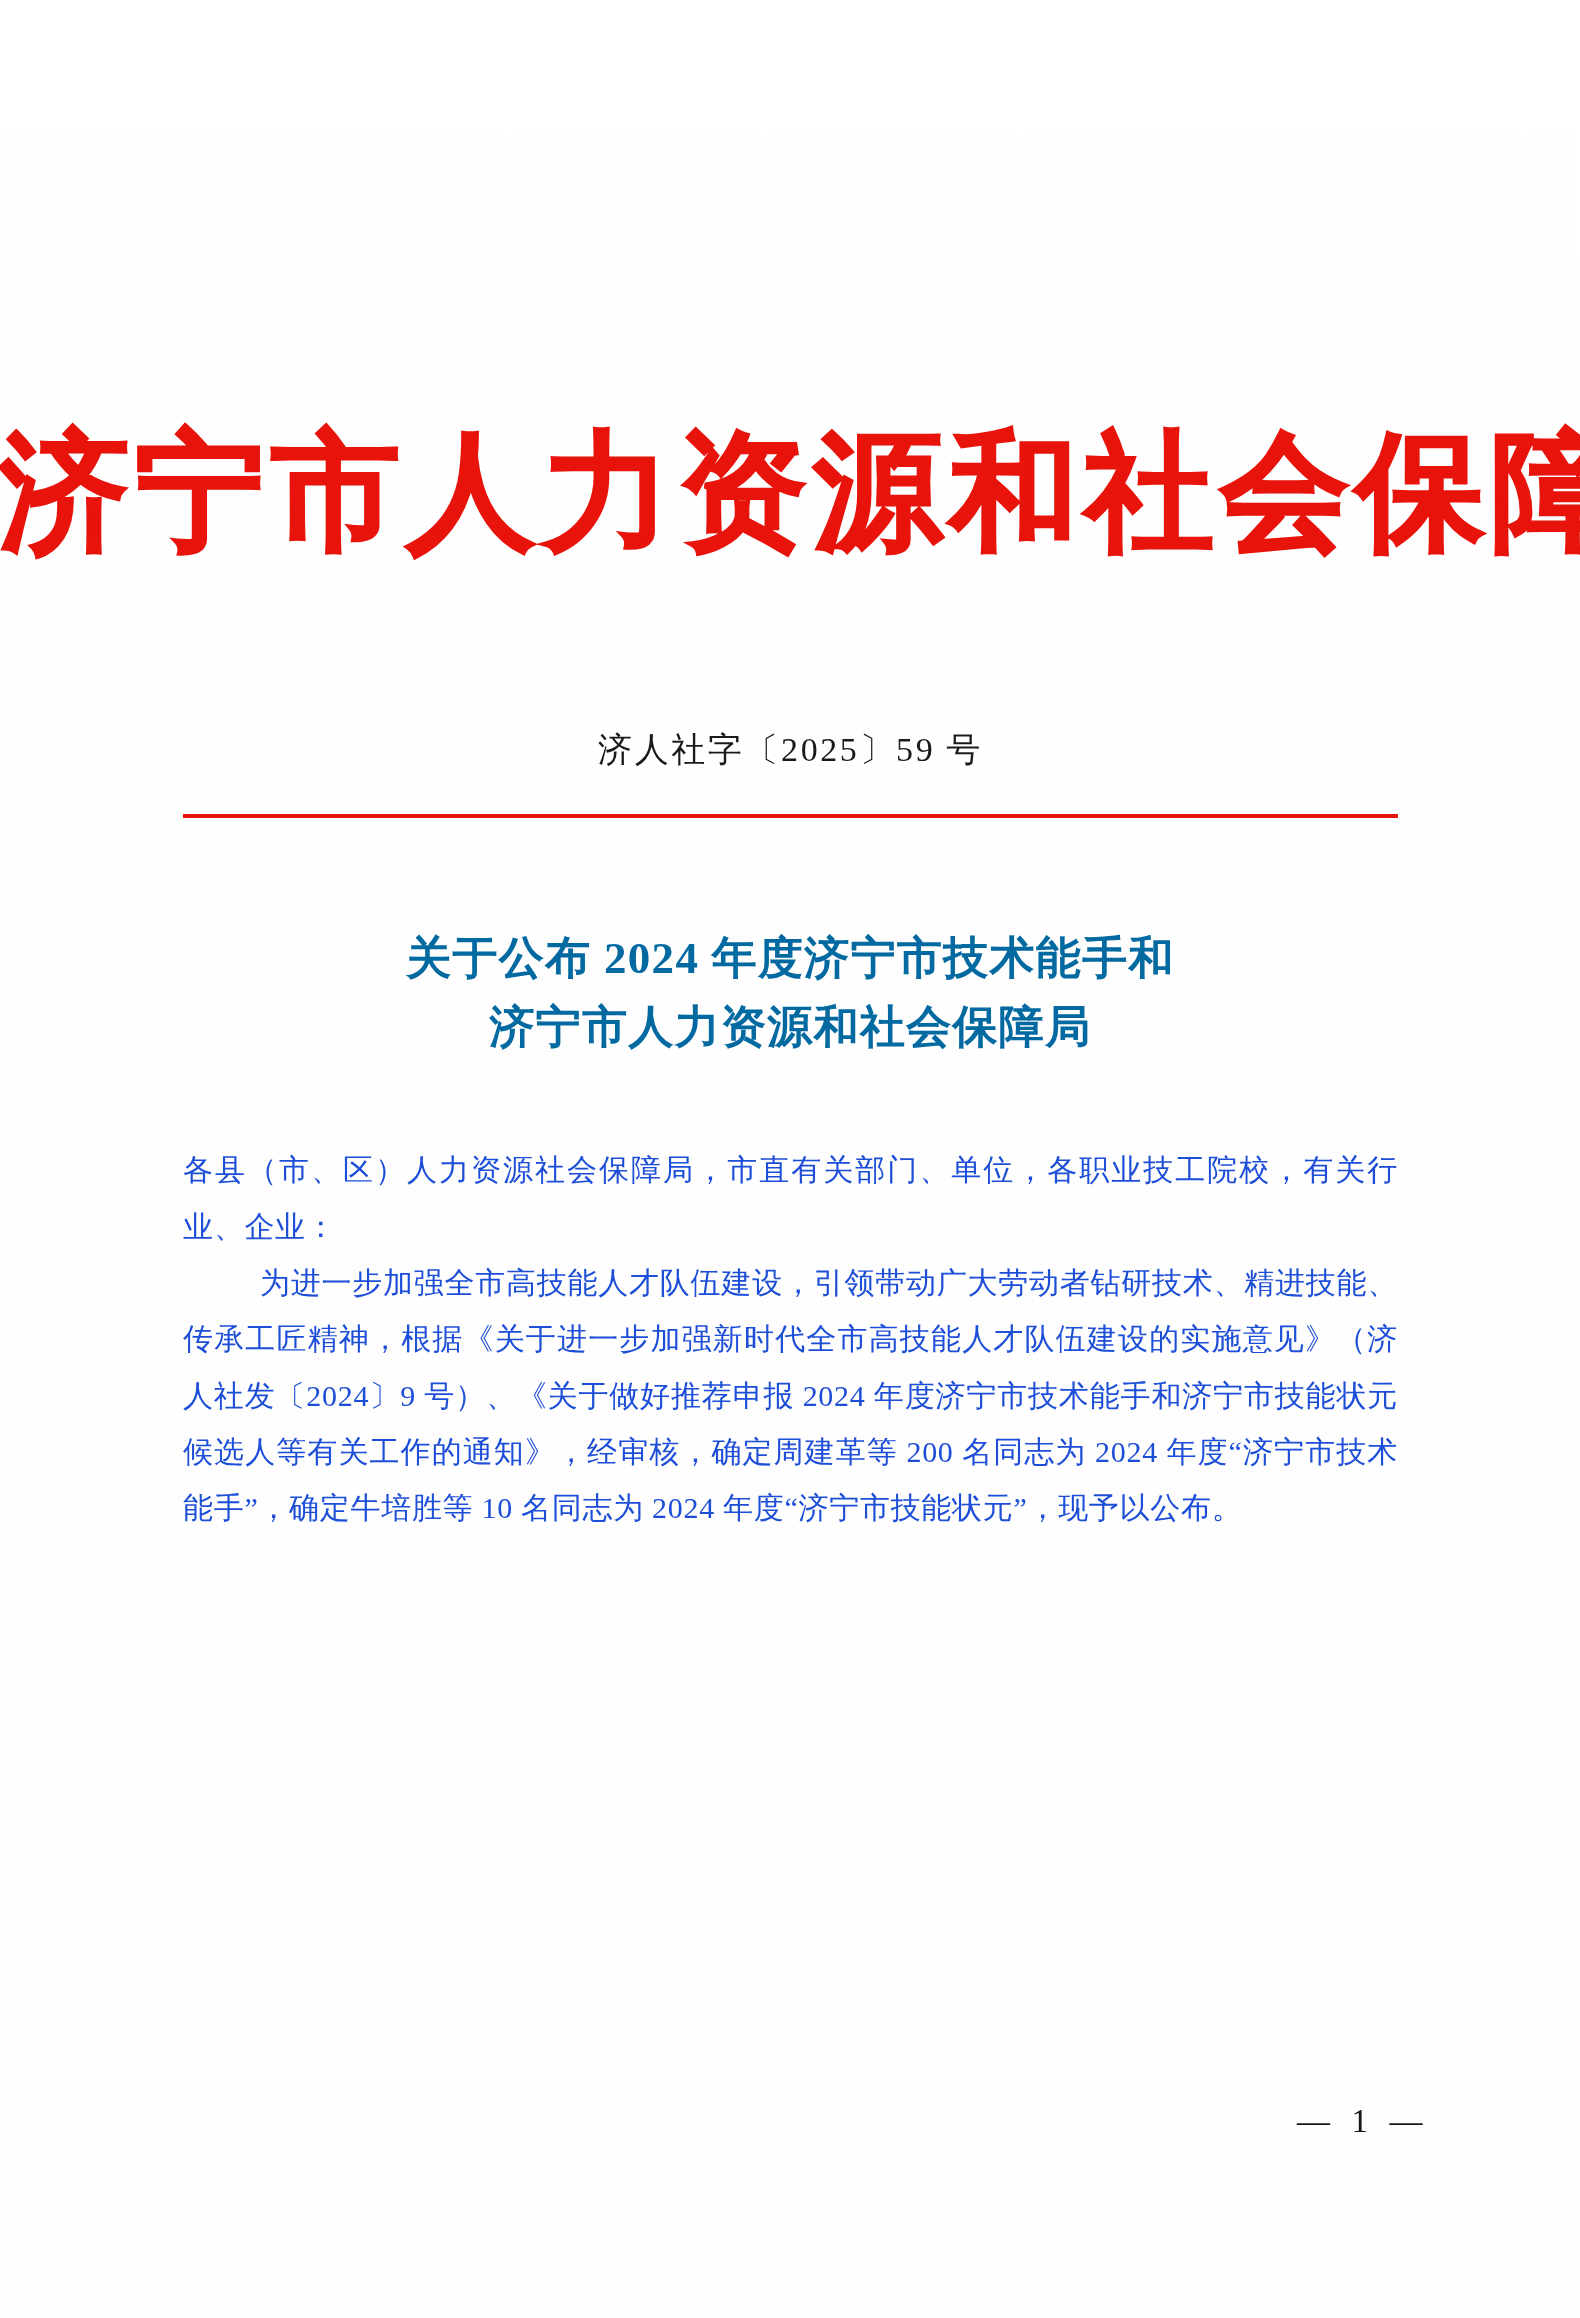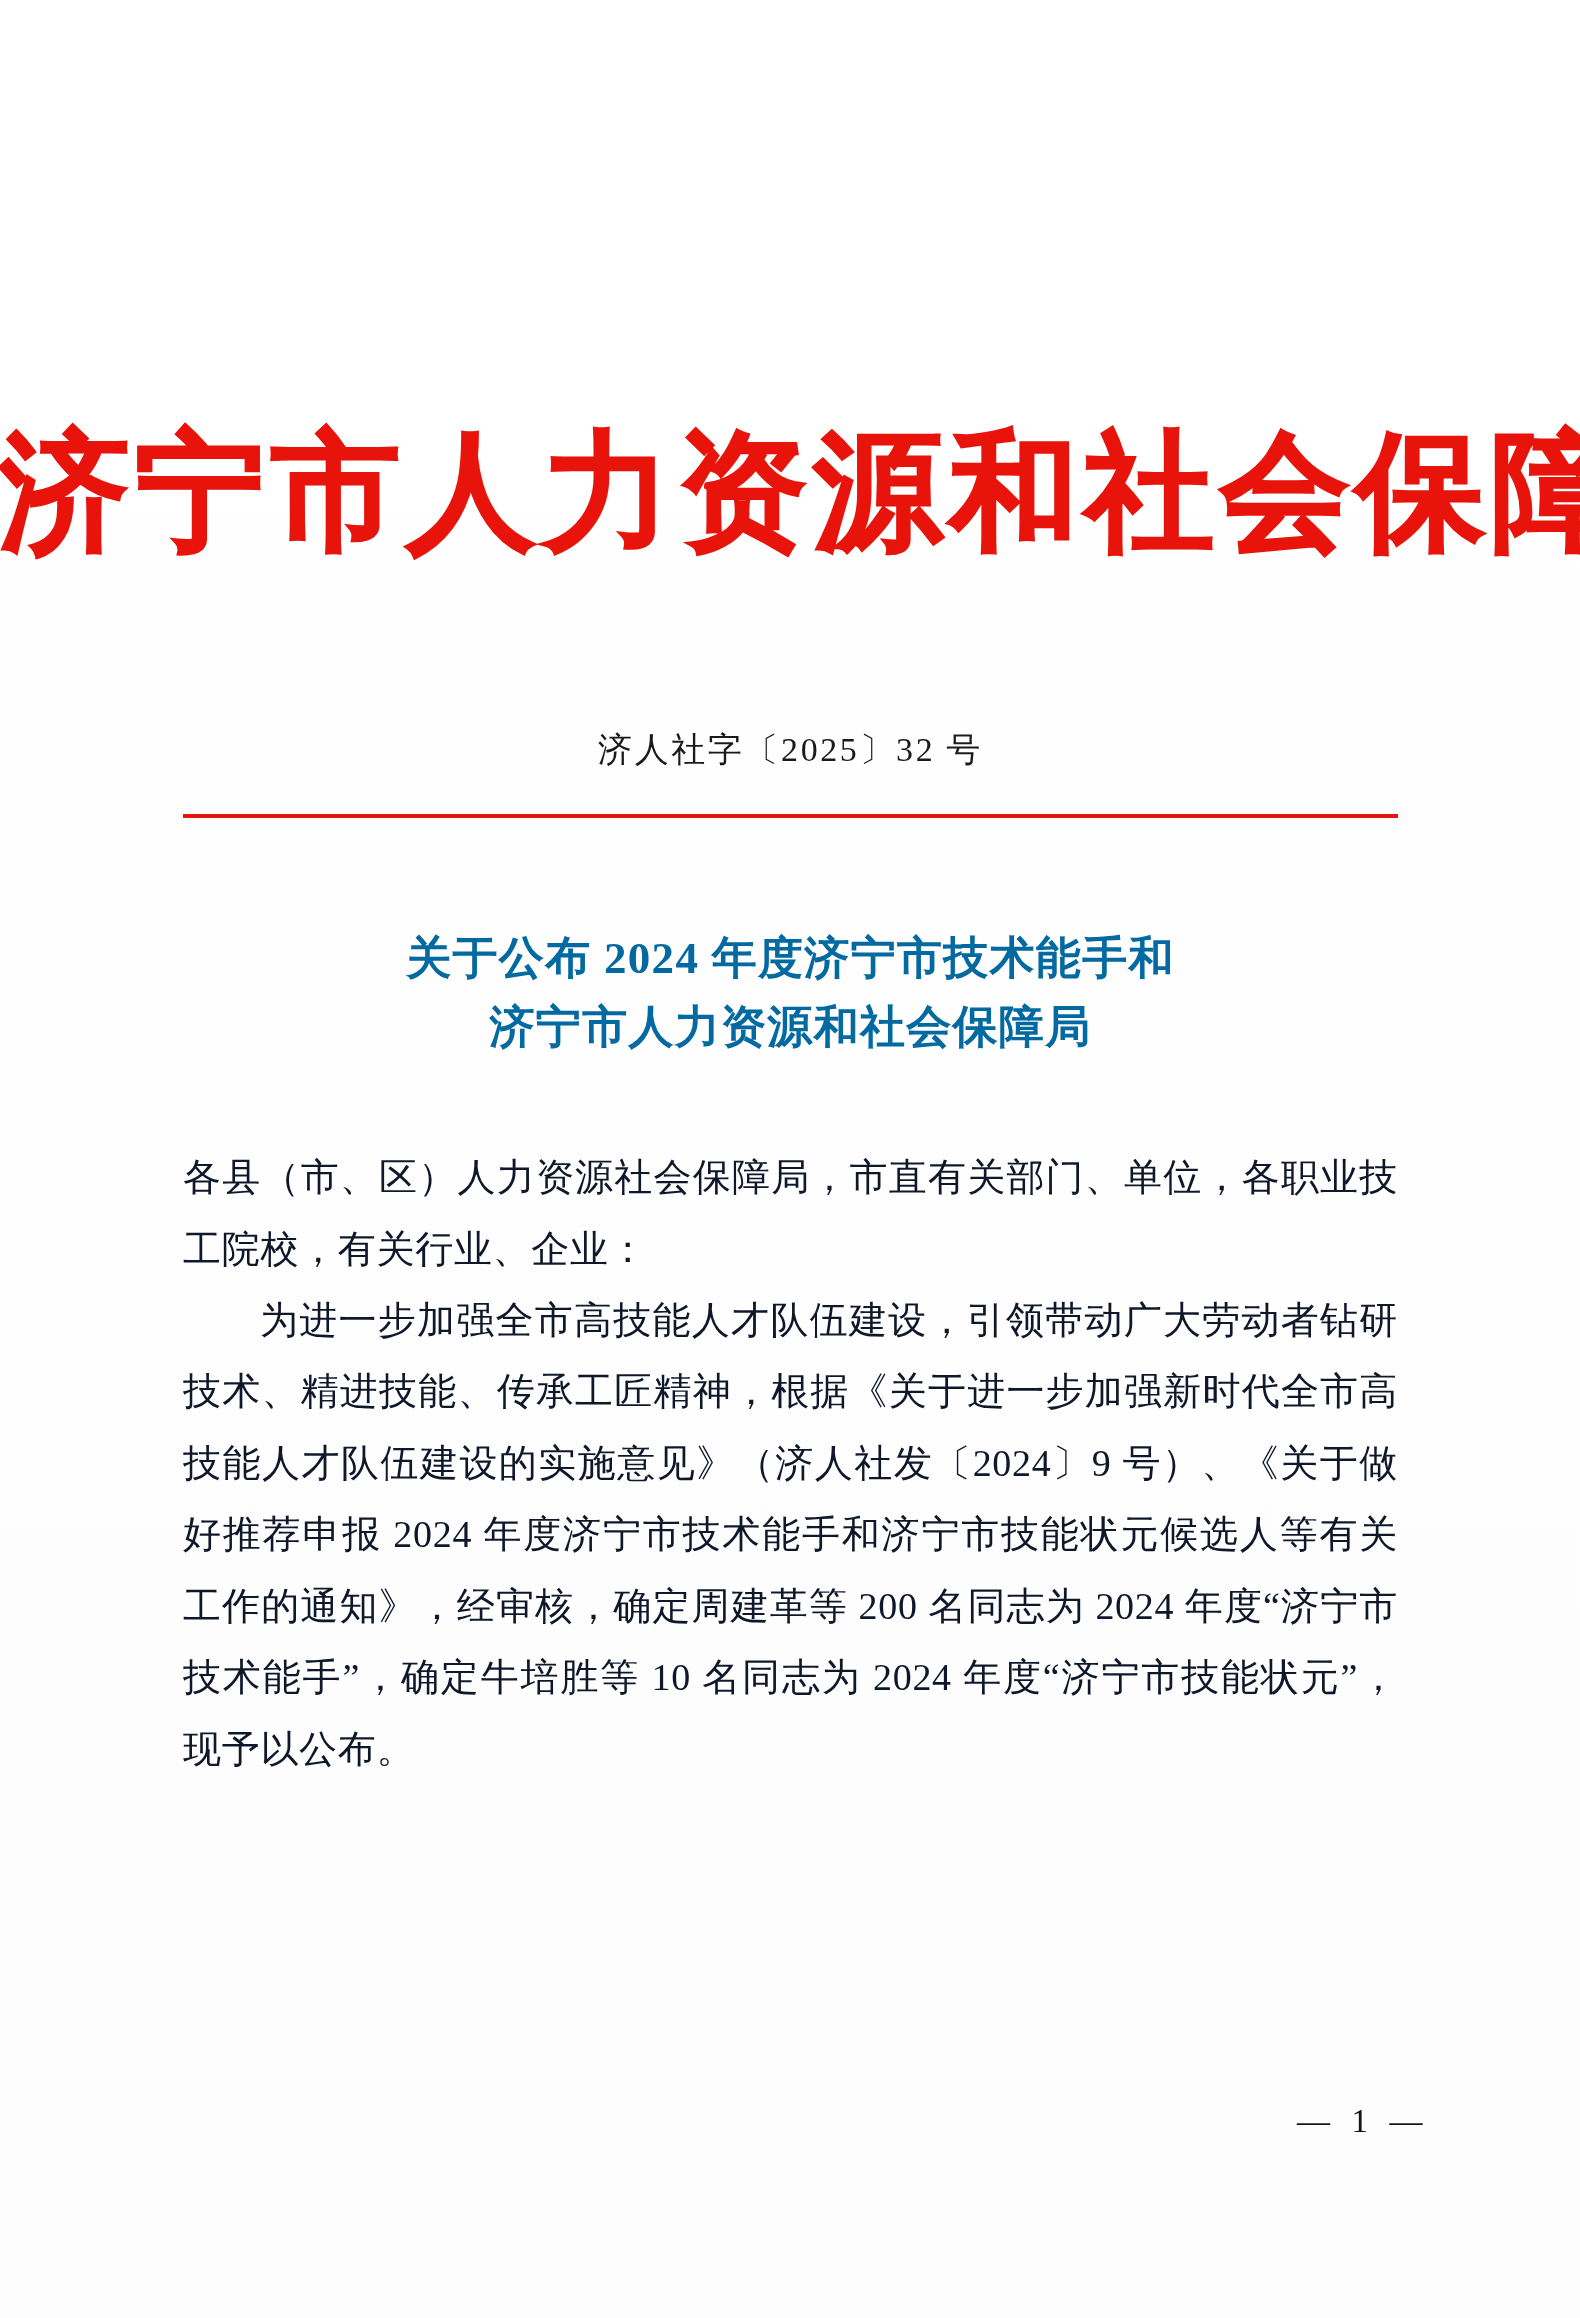--- a/index.html
+++ b/index.html
@@ -84,24 +84,24 @@
     line-height: 1.55;
     letter-spacing: 1.3px;
     color: #0369a1;
   }
   .title .line { display: block; }
 
   
   .body-block {
     margin: 79px auto 0 auto;
     width: 1215px;
-    font-size: 38px;
+    font-size: 30px;
     line-height: 1.88;
     letter-spacing: 0.7px;
-    color: #0f172a;
+    color: #1d4ed8;
     text-align: justify;
   }
   .body-block p {
     margin: 0 0 0 0;
     text-indent: 0;
   }
   .body-block p.indent {
     text-indent: 77px;
   }
 
@@ -118,21 +118,21 @@
 </head>
 <body>
 
 <div class="page">
   <div class="paper-tint"></div>
 
   <div class="content">
 
     <div class="masthead">济宁市人力资源和社会保障局</div>
 
-    <div class="doc-number">济人社字〔2025〕32 号</div>
+    <div class="doc-number">济人社字〔2025〕59 号</div>
 
     <div class="red-rule"></div>
 
     <div class="title">
       <span class="line">关于公布 2024 年度济宁市技术能手和</span>
       <span class="line">济宁市人力资源和社会保障局</span>
     </div>
 
     <div class="body-block">
       <p>各县（市、区）人力资源社会保障局，市直有关部门、单位，各职业技工院校，有关行业、企业：</p>

